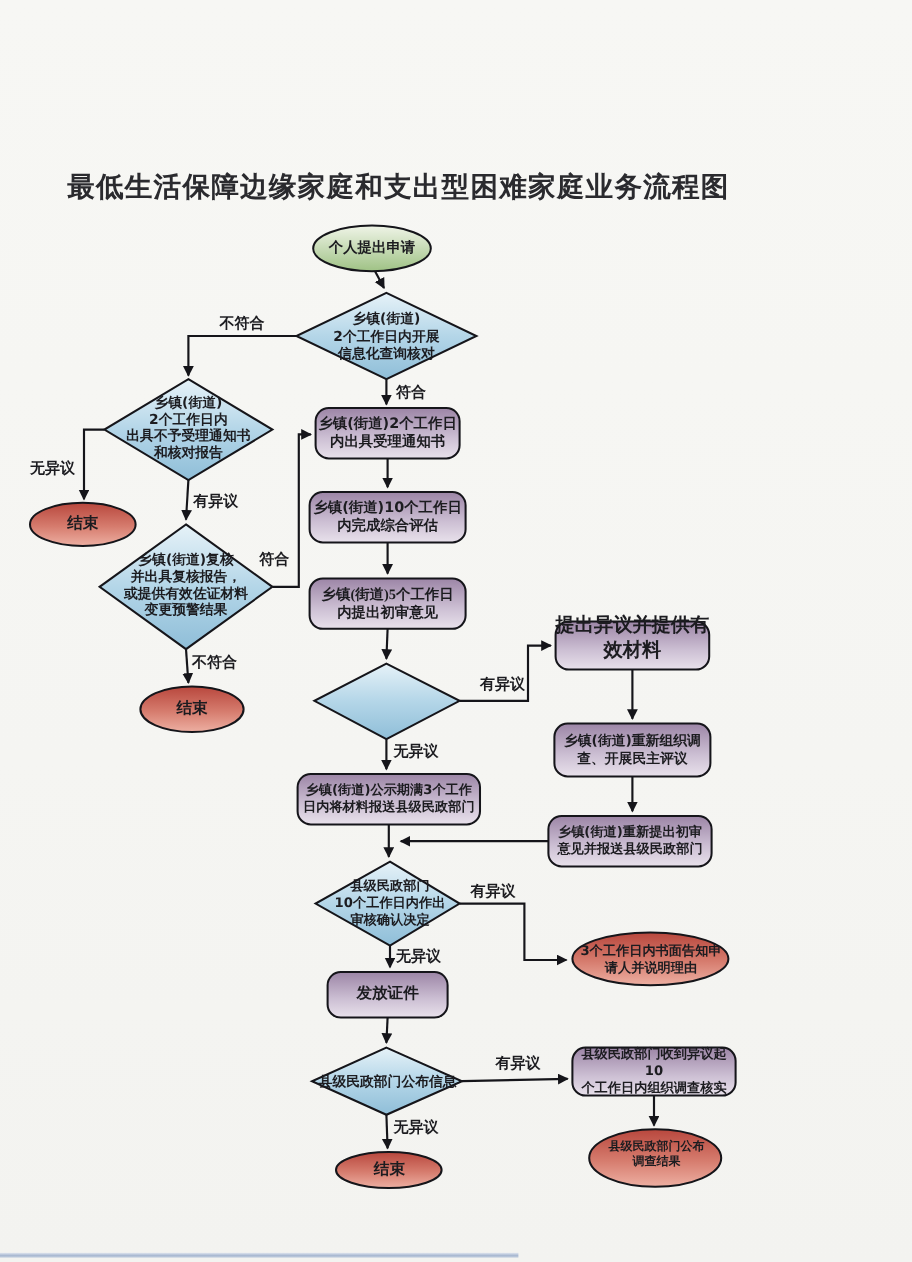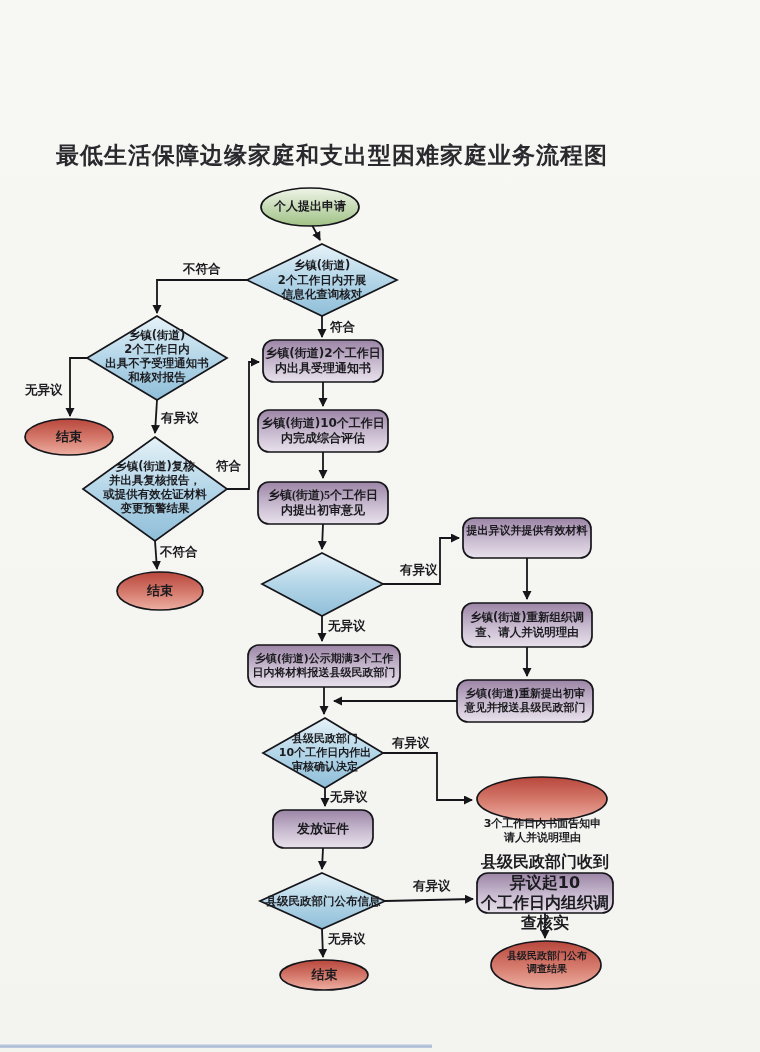--- a/index.html
+++ b/index.html
@@ -121,35 +121,35 @@
 并出具复核报告，
 或提供有效佐证材料
 变更预警结果</div>
   <div class="lbl" style="left:117px;top:573px;width:86px;height:36px;font-size:13px;">结束</div>
   <div class="lbl" style="left:263px;top:340px;width:120px;height:42px;font-size:12px;">乡镇(街道)2个工作日
 内出具受理通知书</div>
   <div class="lbl" style="left:258px;top:410px;width:130px;height:42px;font-size:12px;">乡镇(街道)10个工作日
 内完成综合评估</div>
   <div class="lbl" style="left:258px;top:482px;width:130px;height:42px;font-size:12px;font-family:Liberation Serif, serif;">乡镇(街道)5个工作日
 内提出初审意见</div>
-  <div class="lbl" style="left:463px;top:518px;width:128px;height:27px;font-size:11px;">提出异议并提供有效材料</div>
+  <div class="lbl" style="left:463px;top:518px;width:128px;height:27px;font-size:16px;">提出异议并提供有效材料</div>
   <div class="lbl" style="left:462px;top:603px;width:130px;height:44px;font-size:11.5px;">乡镇(街道)重新组织调
-查、请人并说明理由</div>
+查、开展民主评议</div>
   <div class="lbl" style="left:457px;top:680px;width:136px;height:42px;font-size:11px;border-radius:19px;">乡镇(街道)重新提出初审
 意见并报送县级民政部门</div>
   <div class="lbl" style="left:248px;top:645px;width:152px;height:42px;font-size:11px;">乡镇(街道)公示期满3个工作
 日内将材料报送县级民政部门</div>
   <div class="lbl" style="left:263px;top:724px;width:124px;height:58px;font-size:11px;line-height:1.25;">县级民政部门
 10个工作日内作出
 审核确认决定</div>
-  <div class="lbl" style="left:477px;top:779px;width:131px;height:42px;font-size:11px;margin-top:31px;">3个工作日内书面告知申
+  <div class="lbl" style="left:477px;top:779px;width:131px;height:42px;font-size:11px;">3个工作日内书面告知申
 请人并说明理由</div>
   <div class="lbl" style="left:258px;top:888px;width:130px;height:26px;font-size:11.5px;white-space:nowrap;">县级民政部门公布信息</div>
   <div class="lbl" style="left:273px;top:810px;width:100px;height:38px;font-size:13px;">发放证件</div>
-  <div class="lbl" style="left:477px;top:873px;width:136px;height:40px;font-size:16px;">县级民政部门收到异议起10
+  <div class="lbl" style="left:477px;top:873px;width:136px;height:40px;font-size:11px;">县级民政部门收到异议起10
 个工作日内组织调查核实</div>
   <div class="lbl" style="left:492px;top:943px;width:110px;height:40px;font-size:10px;">县级民政部门公布
 调查结果</div>
   <div class="lbl" style="left:281px;top:962px;width:87px;height:27px;font-size:13px;">结束</div>
 
   <div class="edge-lbl" style="left:183px;top:261px;">不符合</div>
   <div class="edge-lbl" style="left:330px;top:319px;">符合</div>
   <div class="edge-lbl" style="left:25px;top:382px;">无异议</div>
   <div class="edge-lbl" style="left:161px;top:410px;">有异议</div>
   <div class="edge-lbl" style="left:216px;top:458px;">符合</div>

